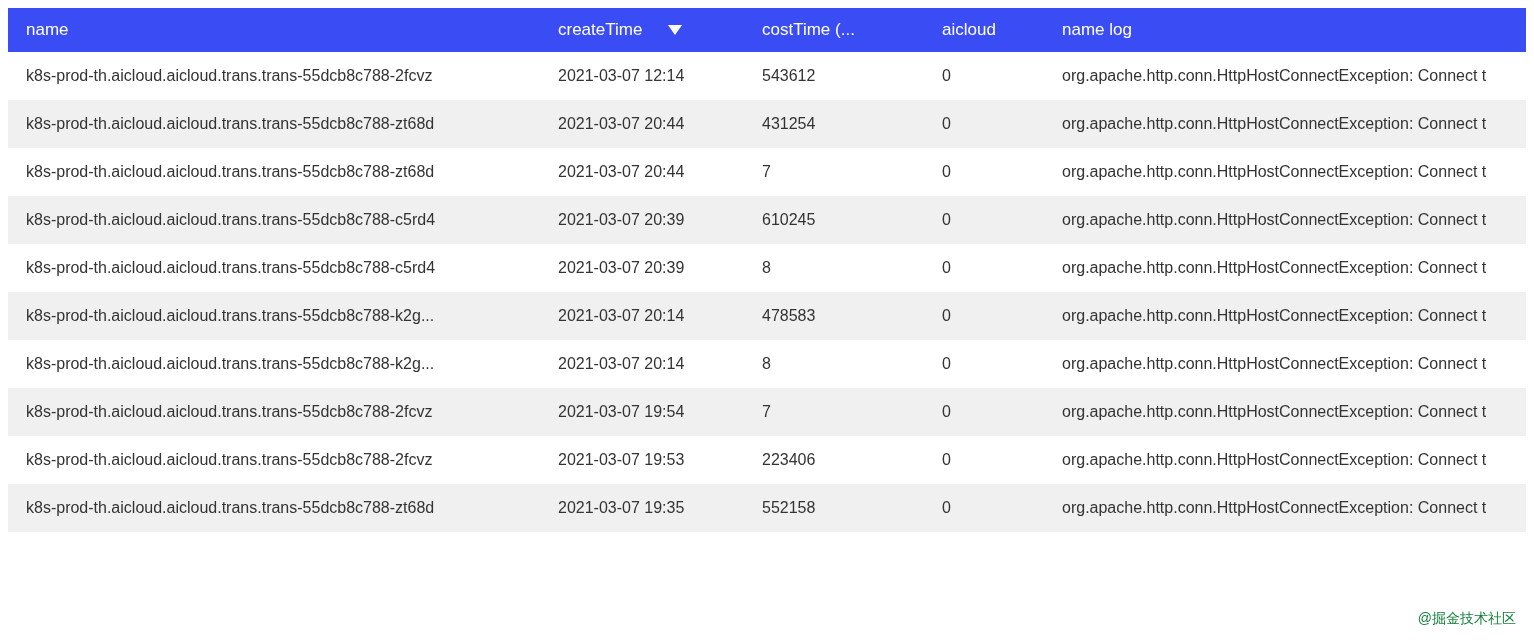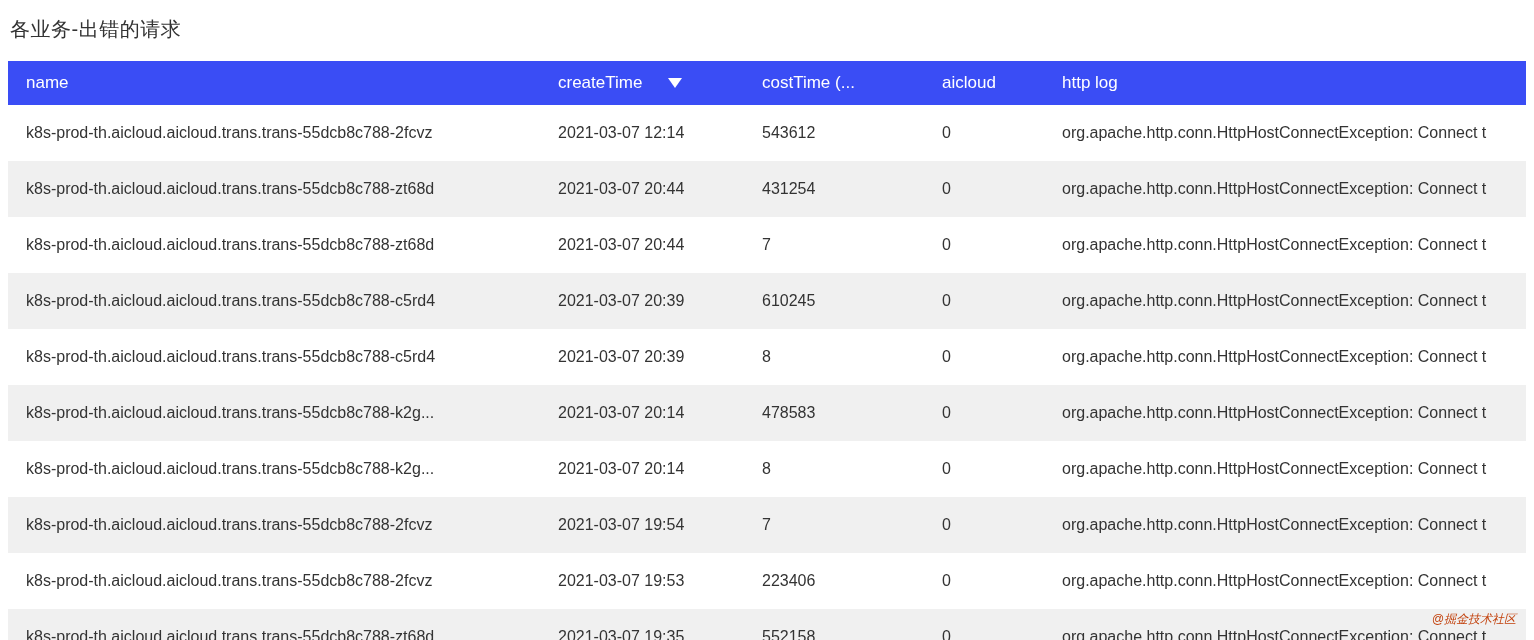--- a/index.html
+++ b/index.html
@@ -5,36 +5,35 @@
     * { margin: 0; padding: 0; box-sizing: border-box; }
     body { font-family: -apple-system, BlinkMacSystemFont, "Segoe UI", "Helvetica Neue", Arial, sans-serif; background: #fff; color: #333; font-size: 16px; }
     .panel { padding: 8px 8px 0 8px; }
     .panel-title { font-size: 20px; font-weight: 400; color: #333; margin: 8px 0 18px 2px; letter-spacing: 0.5px; }
     .table-wrapper { width: 100%; overflow: hidden; }
     table { width: 100%; border-collapse: collapse; table-layout: fixed; }
     thead tr { background: #3a4df5; color: #fff; }
     thead th { padding: 12px 18px; text-align: left; font-weight: 500; font-size: 17px; white-space: nowrap; overflow: hidden; text-overflow: ellipsis; }
     thead th .th-inner { display: flex; align-items: center; gap: 20px; }
     .sort-icon { display: inline-block; margin-left: 6px; }
-    tbody tr { height: 56px; }
+    tbody tr { height: 48px; }
     tbody tr:nth-child(even) { background: #f0f0f0; }
     tbody tr:nth-child(odd) { background: #fff; }
     tbody td { padding: 0 18px; font-size: 16px; color: #333; white-space: nowrap; overflow: hidden; text-overflow: ellipsis; vertical-align: middle; }
     .col-name { width: 532px; }
     .col-createTime { width: 204px; }
     .col-costTime { width: 180px; }
     .col-status { width: 120px; }
     .col-errorlog { width: auto; }
-    .watermark { position: absolute; bottom: 12px; right: 18px; font-size: 12px; color: #c2410c; font-style: italic; }
+    .watermark { position: absolute; bottom: 12px; right: 18px; font-size: 14px; color: #15803d; }
   </style>
 </head>
 <body>
 
 <div class="panel">
-  <div class="panel-title">各业务-出错的请求</div>
   <div class="table-wrapper">
     <table>
       <colgroup>
         <col class="col-name">
         <col class="col-createTime">
         <col class="col-costTime">
         <col class="col-status">
         <col class="col-errorlog">
       </colgroup>
       <thead>
@@ -52,21 +51,21 @@
               </span>
             </span>
           </th>
           <th>
             <span>costTime (...</span>
           </th>
           <th>
             <span>aicloud</span>
           </th>
           <th>
-            <span>http log</span>
+            <span>name log</span>
           </th>
         </tr>
       </thead>
       <tbody id="tbody">
       <tr>
             <td>k8s-prod-th.aicloud.aicloud.trans.trans-55dcb8c788-2fcvz</td>
             <td>2021-03-07 12:14</td>
             <td>543612</td>
             <td>0</td>
             <td>org.apache.http.conn.HttpHostConnectException: Connect t</td>

